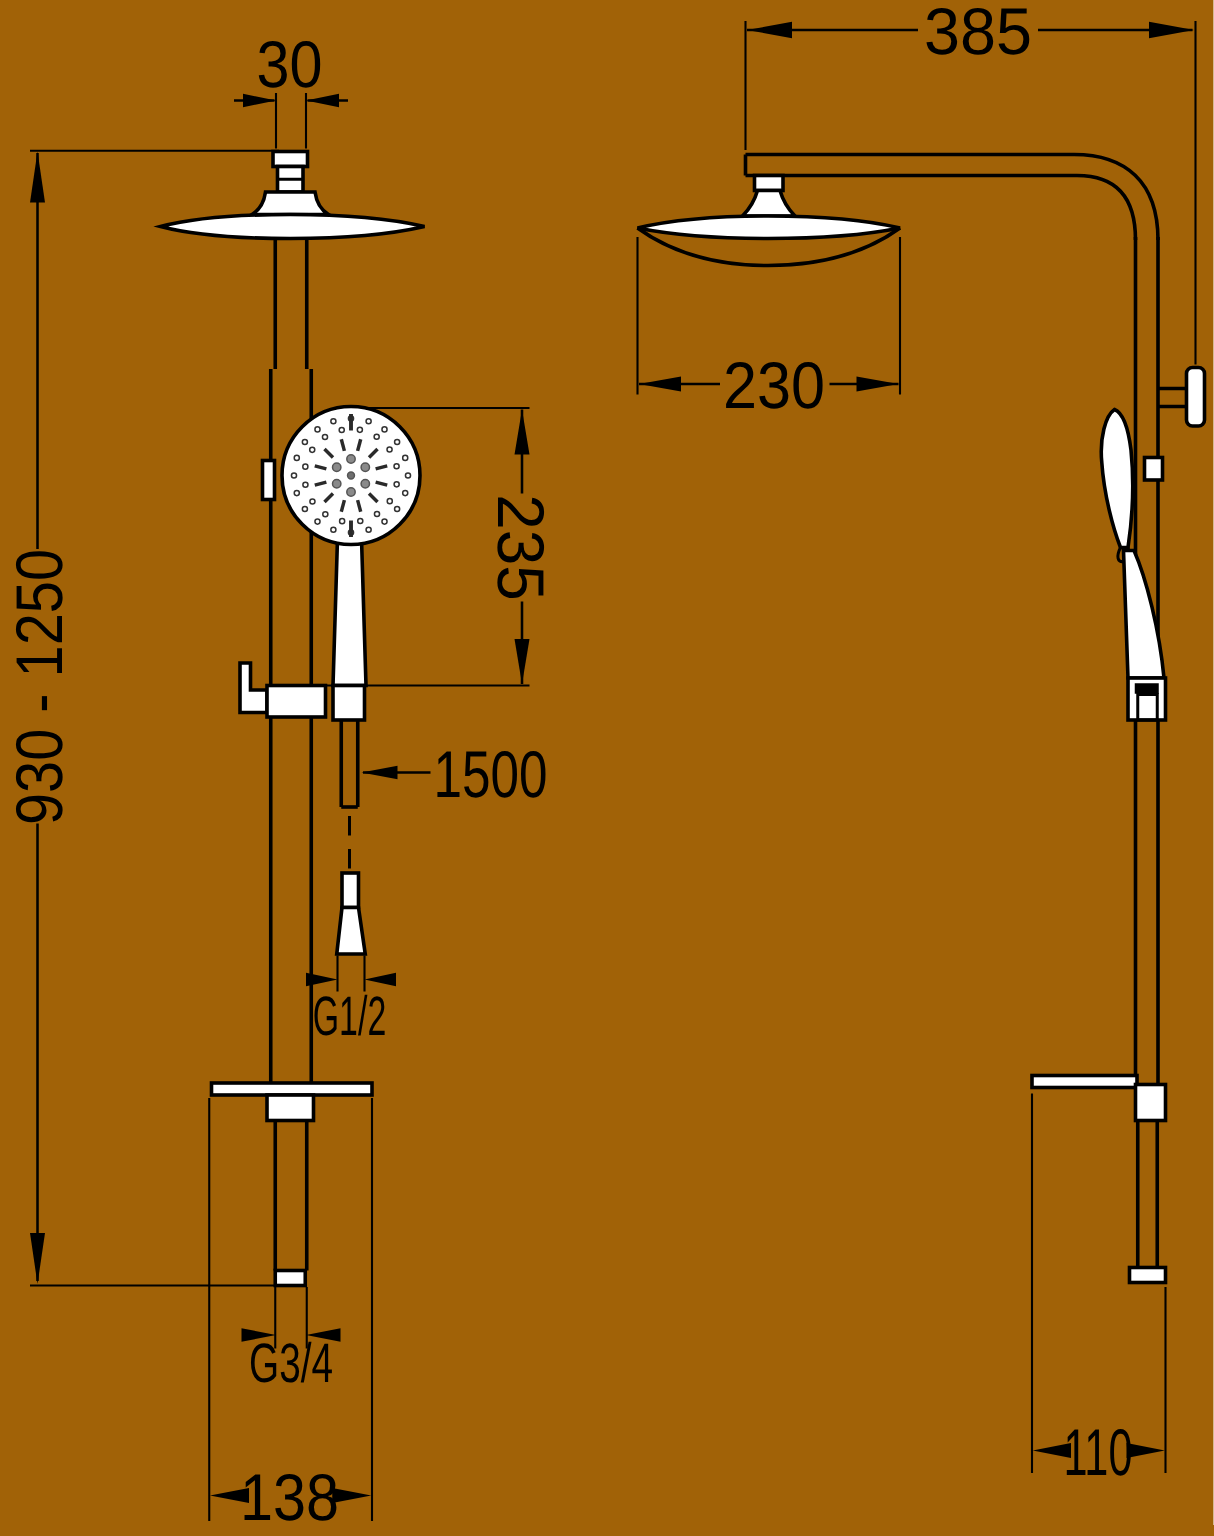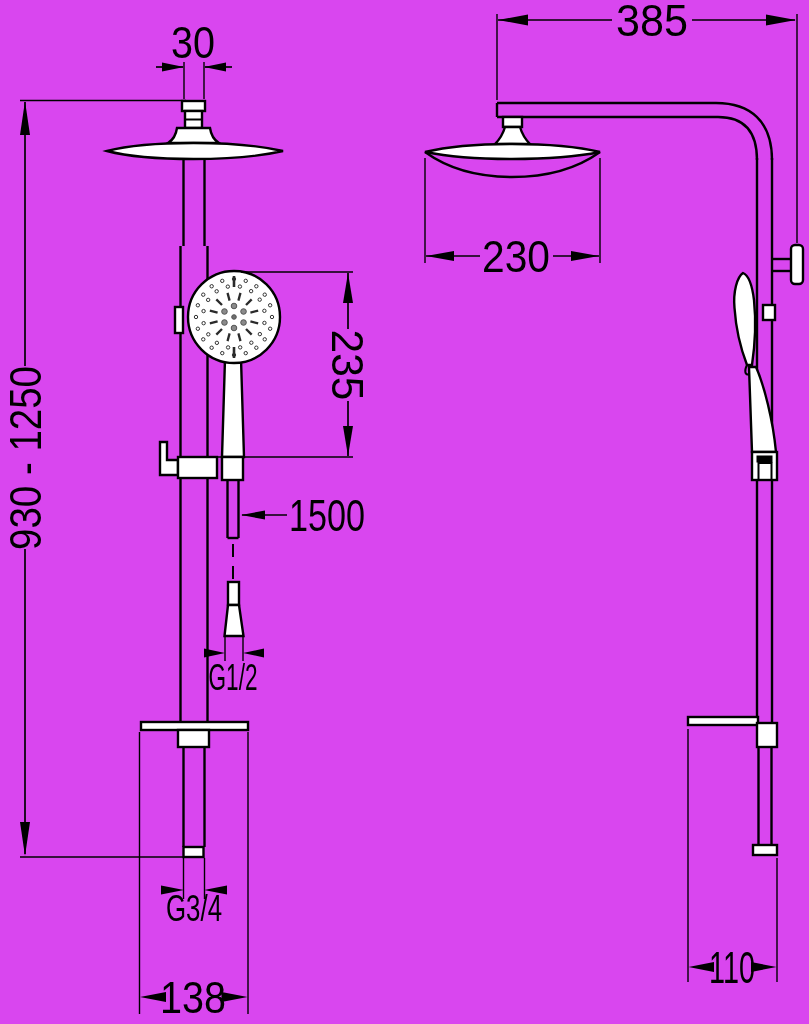--- a/index.html
+++ b/index.html
@@ -1,16 +1,16 @@
 <!DOCTYPE html>
 <html><head>
 <meta charset="utf-8">
 <style>
   html,body{margin:0;padding:0;background:#ffffff;}
-  #stage{position:relative;width:809px;height:1024px;background:#d946ef;overflow:hidden;
+  #stage{position:relative;width:809px;height:1024px;background:#a16207;overflow:hidden;
          font-family:"Liberation Sans", sans-serif;}
   svg{position:absolute;left:0;top:0;}
   .ol{stroke:#000;stroke-width:2.4;fill:none;stroke-linejoin:miter;}
   .olf{stroke:#000;stroke-width:2.4;fill:#fff;stroke-linejoin:miter;}
   .ol2{stroke:#000;stroke-width:2;fill:none;}
   .dl{stroke:#000;stroke-width:1.7;fill:none;}
   .xl{stroke:#000;stroke-width:1.4;fill:none;}
   .ar{fill:#000;stroke:none;}
   .dt{font-family:"Liberation Sans",sans-serif;font-size:44px;fill:#000;}
   .gt{font-family:"Liberation Sans",sans-serif;font-size:37px;fill:#000;}

